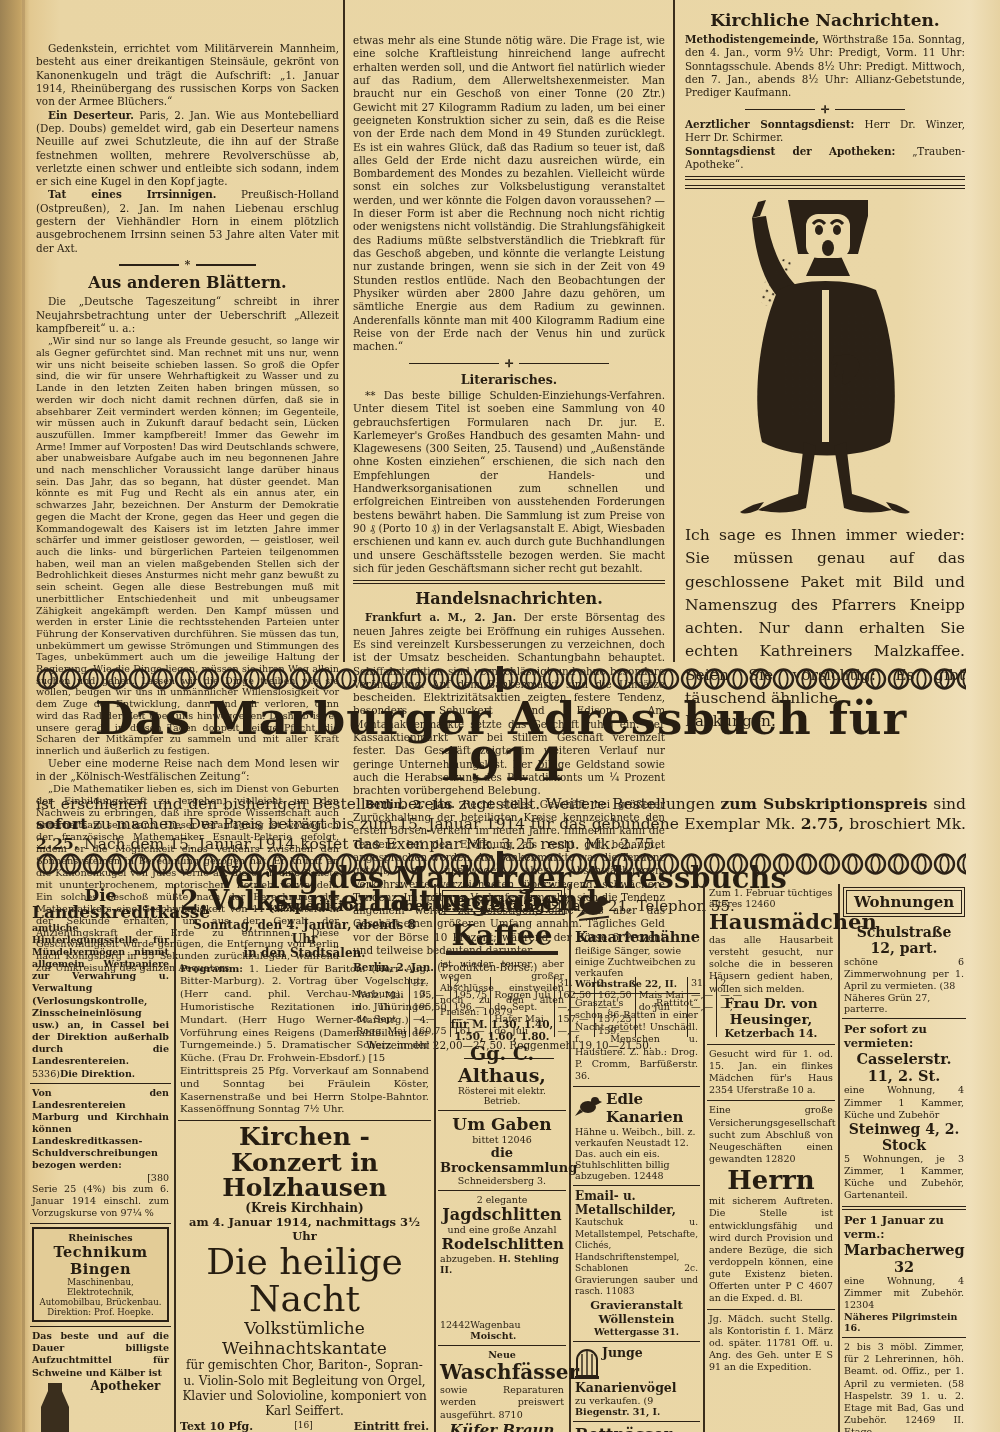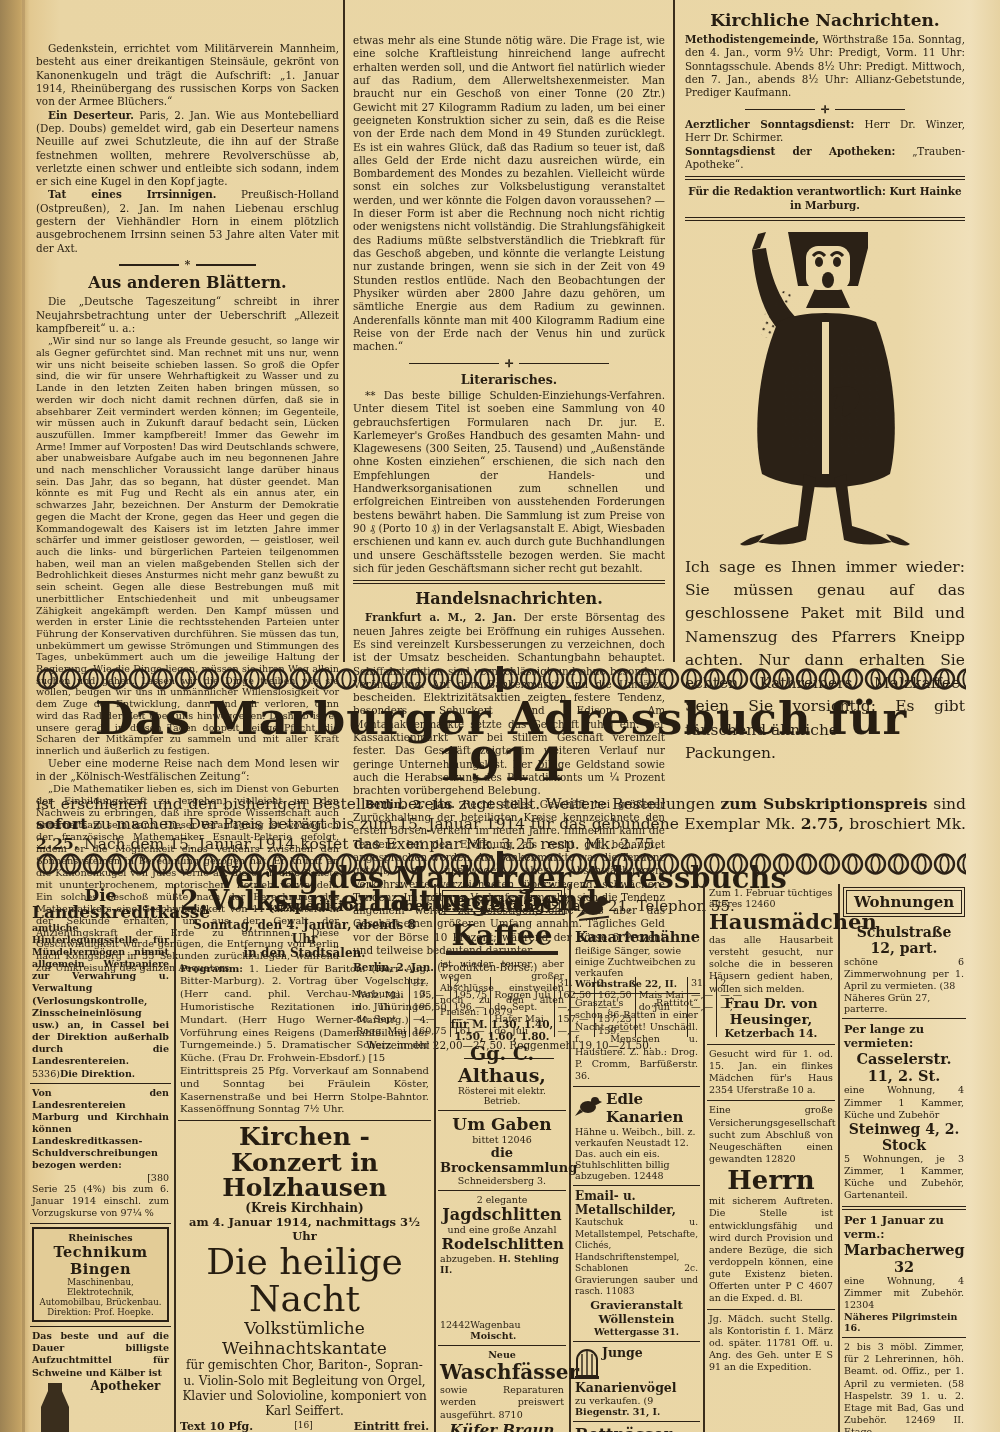--- a/index.html
+++ b/index.html
@@ -126,21 +126,20 @@
     <hr class="hrc">
   </div>
 
   <div class="abs small" style="left:685px;top:8px;width:280px;">
     <div class="sec-head" style="font-size:17px;">Kirchliche Nachrichten.</div>
     <p class="p np"><span class="b">Methodistengemeinde,</span><span> Wörthstraße 15a. Sonntag, den 4. Jan., vorm 9½ Uhr: Predigt, Vorm. 11 Uhr: Sonntagsschule. Abends 8½ Uhr: Predigt. Mittwoch, den 7. Jan., abends 8½ Uhr: Allianz-Gebetstunde, Prediger Kaufmann.</span></p>
     <div class="star-div"><span class="bar" style="width:70px;"></span>✛<span class="bar" style="width:70px;"></span></div>
     <p class="p np"><span class="b">Aerztlicher Sonntagsdienst:</span><span> Herr Dr. Winzer, Herr Dr. Schirmer.</span></p>
     <p class="p np"><span class="b">Sonntagsdienst der Apotheken:</span><span> „Trauben-Apotheke“.</span></p>
     <hr class="hr2">
-    <p class="p ctr np b">Für die Redaktion verantwortlich: Kurt Hainke in Marburg.</p>
     <hr class="hr2">
 
     <svg width="250" height="330" viewBox="0 0 250 330" style="margin:4px auto 0;">
       <defs>
         <pattern id="dotsK" width="7" height="7" patternUnits="userSpaceOnUse">
           <circle cx="2.2" cy="2.2" r="1.15" fill="#2b2116"></circle>
         </pattern>
       </defs>
 
       <path d="M88 6 H168 V22 L158 60 H140 L150 82 H106 L116 60 H98 Z" fill="#2b2116"></path>
@@ -394,21 +393,21 @@
   </div>
 
   <div class="adcol" style="left:842px;width:124px;font-size:9.5px;">
     <div class="boxhead" style="font-size:15px;">Wohnungen</div>
     <div class="ad">
       <div class="ctr b" style="font-size:14px;">Schulstraße 12, part.</div>
       <p class="p np">schöne 6 Zimmerwohnung per 1. April zu vermieten.  (38</p>
       <div>Näheres Grün 27, parterre.</div>
     </div>
     <div class="ad" style="border-bottom:4px double #2b2116;">
-      <div class="b" style="font-size:11.5px;">Per lange zu vermieten:</div>
+      <div class="b" style="font-size:11.5px;">Per sofort zu vermieten:</div>
       <div class="ctr b" style="font-size:14.5px;">Casselerstr. 11, 2. St.</div>
       <p class="p np">eine Wohnung, 4 Zimmer 1 Kammer, Küche und Zubehör</p>
       <div class="ctr b" style="font-size:14px;">Steinweg 4, 2. Stock</div>
       <p class="p np">5 Wohnungen, je 3 Zimmer, 1 Kammer, Küche und Zubehör, Gartenanteil.</p>
     </div>
     <div class="ad">
       <div class="b" style="font-size:11.5px;">Per 1 Januar zu verm.:</div>
       <div class="ctr b" style="font-size:14.5px;">Marbacherweg 32</div>
       <p class="p np">eine Wohnung, 4 Zimmer mit Zubehör.  12304</p>
       <div class="b">Näheres Pilgrimstein 16.</div>

